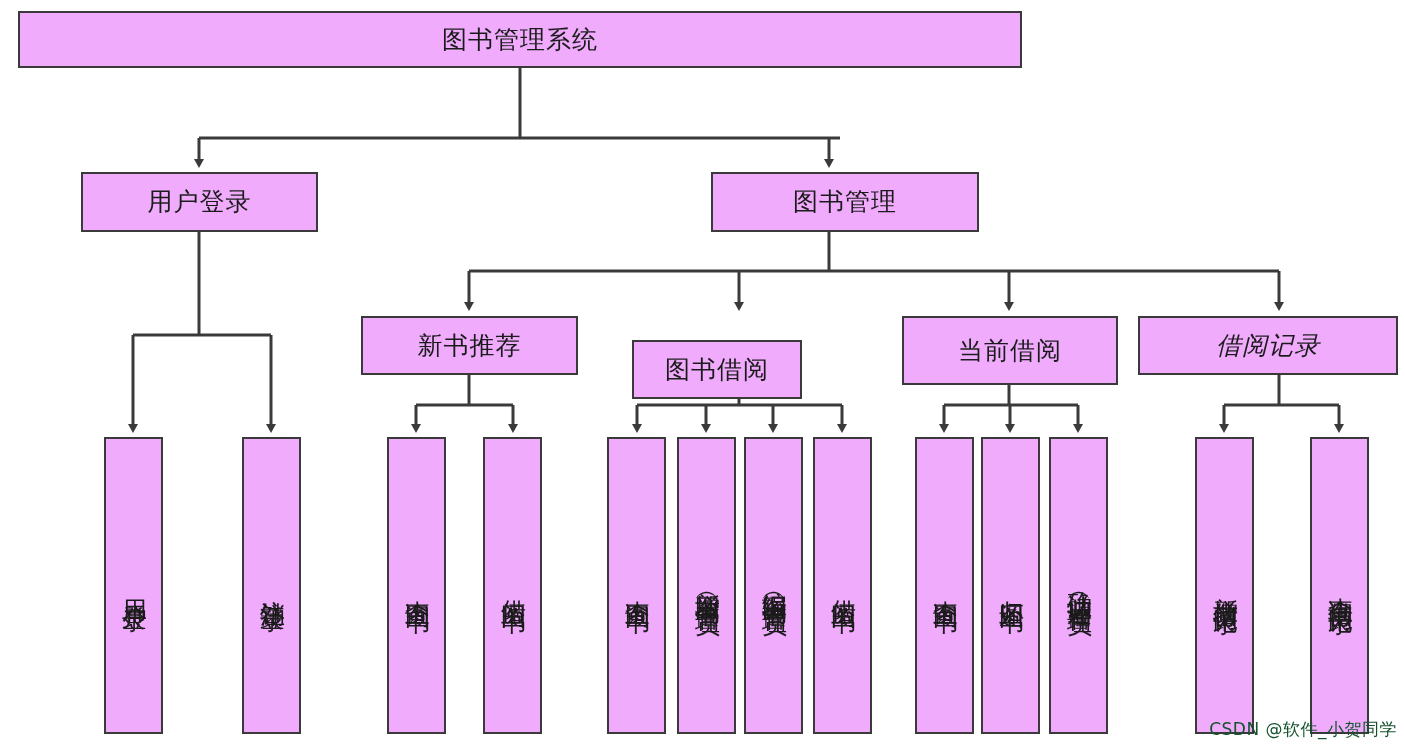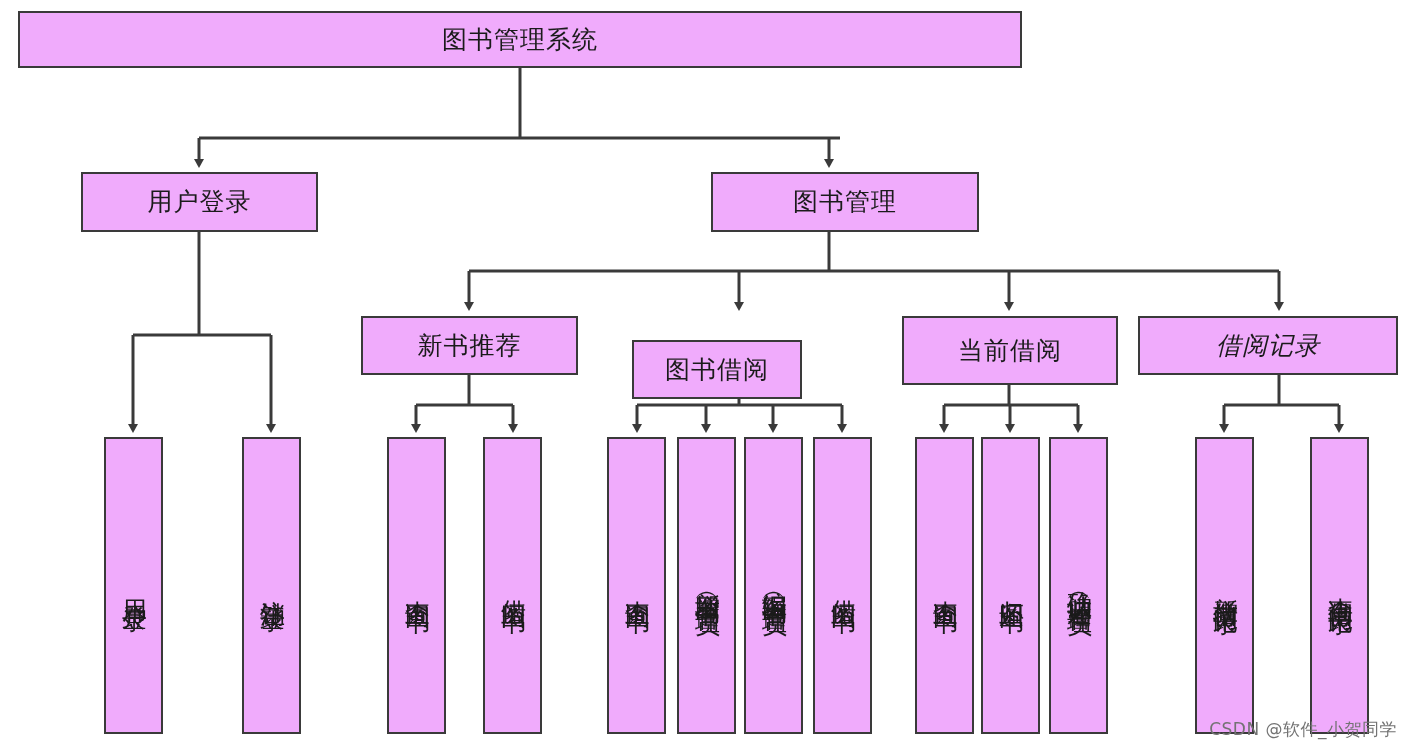--- a/index.html
+++ b/index.html
@@ -56,21 +56,21 @@
     writing-mode: vertical-rl;
     text-orientation: upright;
     white-space: normal;
     display: block;
   }
   #watermark {
     position: absolute;
     right: 8px;
     bottom: 6px;
     font-size: 17px;
-    color: #737373;
+    color: #14532d;
     letter-spacing: 0.5px;
     z-index: 5;
     white-space: nowrap;
   }
 </style>
 </head>
 <body>
 
 <div id="canvas">
 

